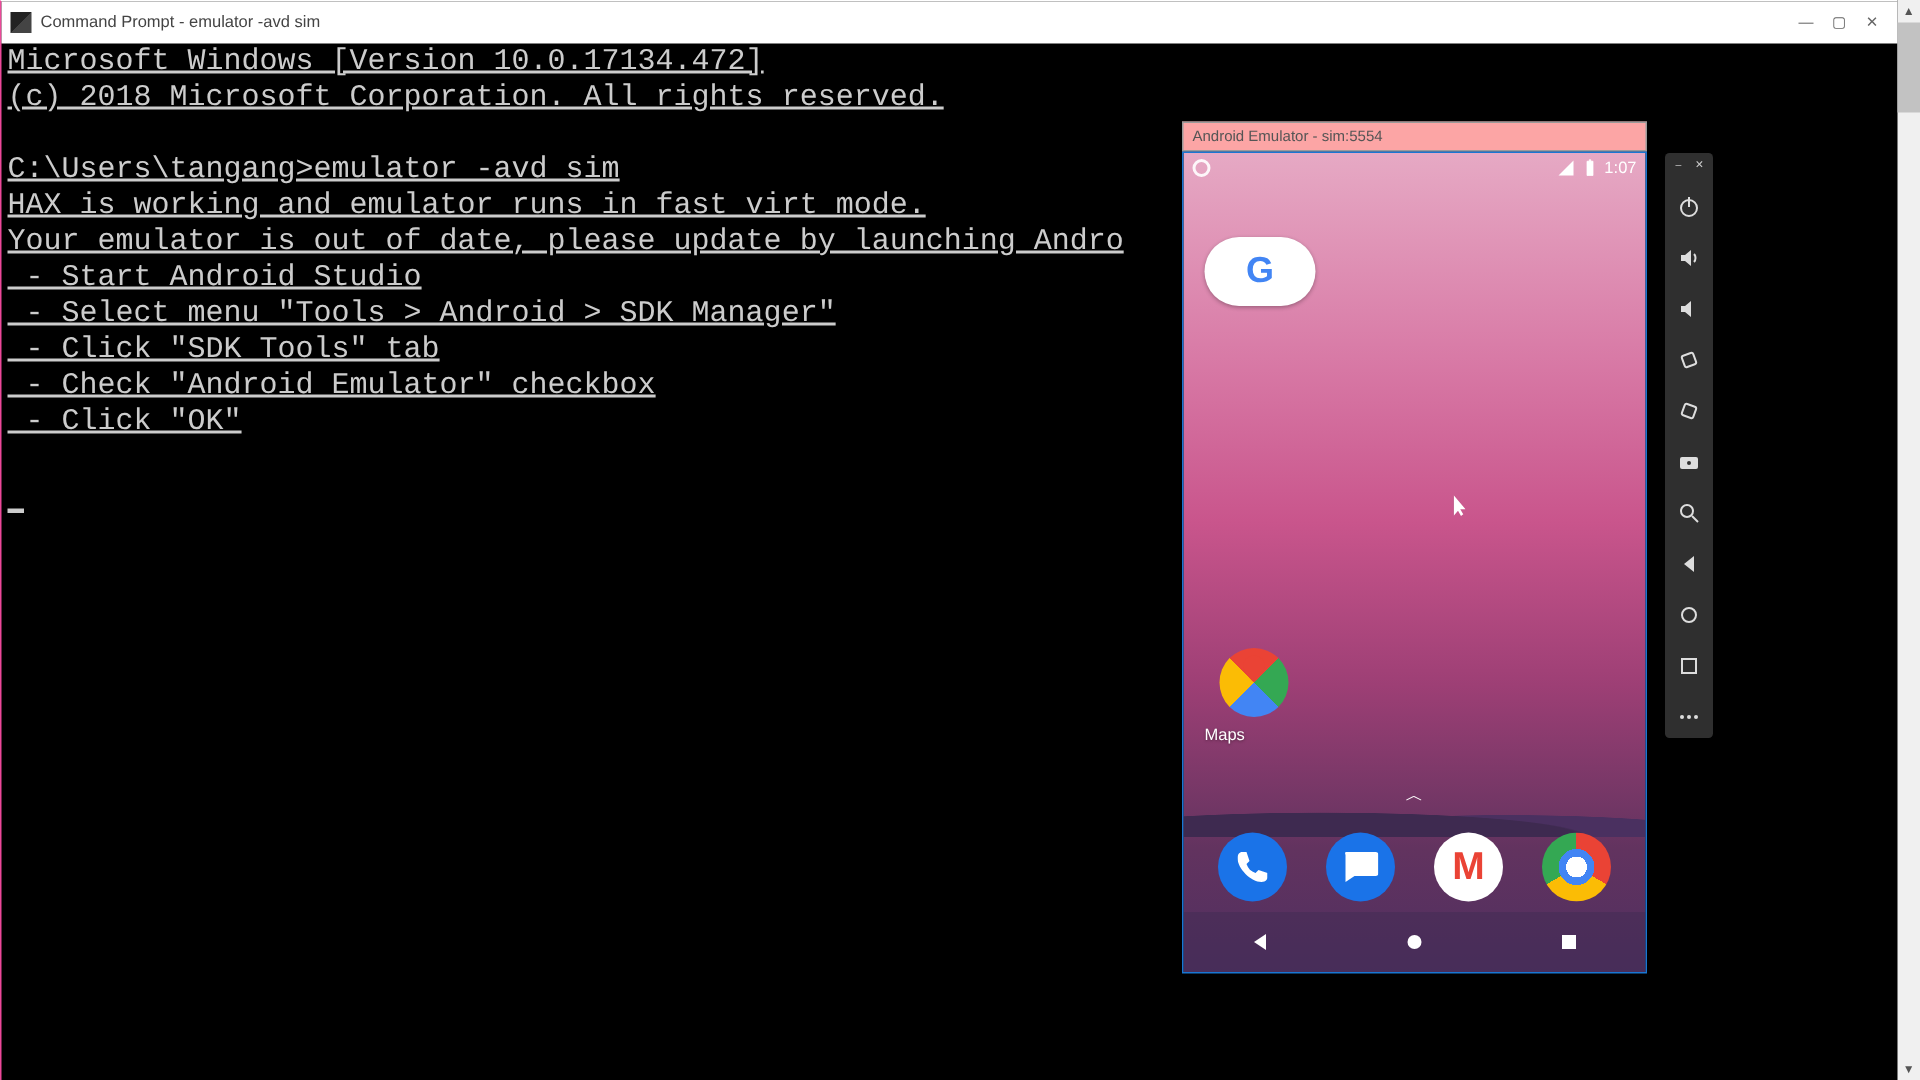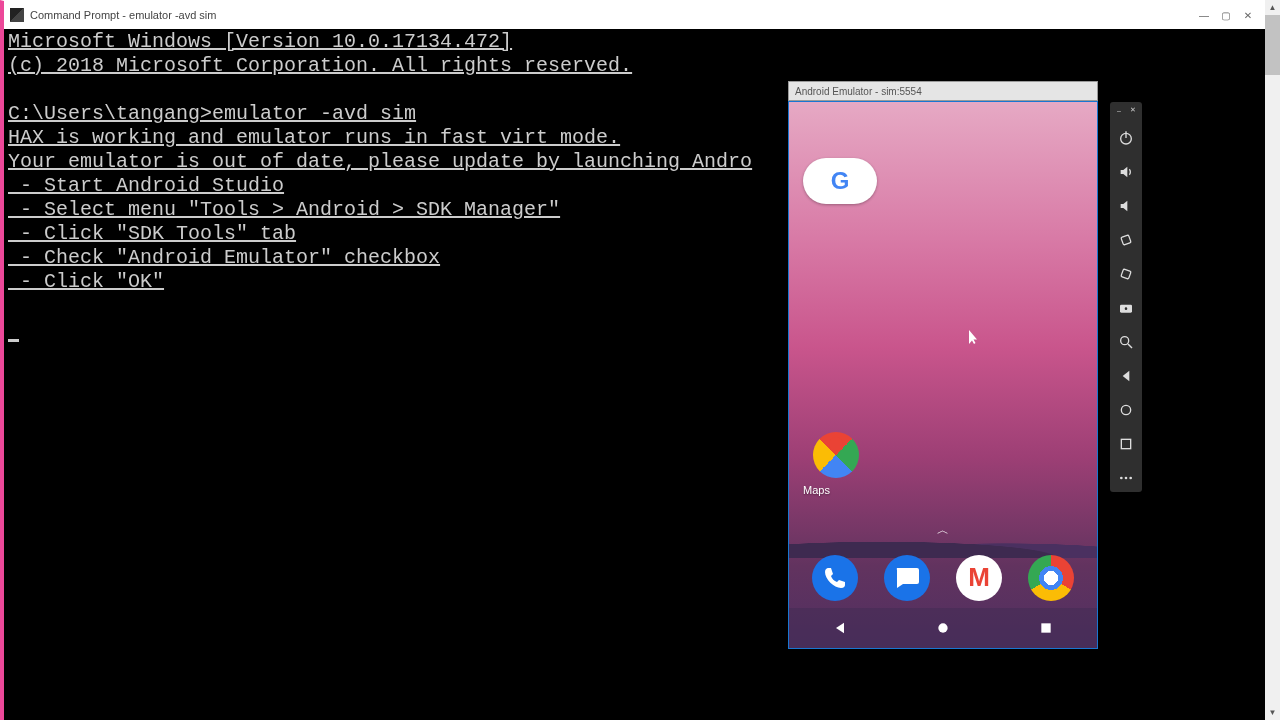--- a/index.html
+++ b/index.html
@@ -1,21 +1,21 @@
 <!DOCTYPE html>
 <html><head>
 <meta charset="utf-8">
 <style>
   * { margin: 0; padding: 0; box-sizing: border-box; }
   html, body { width: 1280px; height: 720px; overflow: hidden; background: #000; font-family: "Segoe UI", sans-serif; }
 
   
   .cmd-window {
     position: absolute; left: 0; top: 0; width: 1265px; height: 720px;
-    background: #000; border-top: 1px solid #fff; border-left: 4px solid #ec4899;
+    background: #000; border-top: 1px solid #fff; border-left: 1px solid #ec4899;
   }
   .cmd-titlebar {
     height: 28px; width: 100%;
     background: #fff;
     display: flex; align-items: center; padding: 0 6px;
     font-size: 11px; color: #444;
   }
   .cmd-titlebar .icon {
     width: 14px; height: 14px; margin-right: 6px;
     background: linear-gradient(135deg,#222 0 50%,#444 50% 100%);
@@ -41,21 +41,21 @@
   .page-scroll { position:absolute; right:0; top:0; width:15px; height:100%;
     background:#f0f0f0; }
   .page-scroll .thumb { width:100%; height:60px; background:#c2c2c2; }
   .page-scroll .arrow { width:100%; height:15px; display:flex; align-items:center; justify-content:center; color:#555; font-size:8px;}
   .page-scroll .track { position:absolute; top:15px; bottom:15px; left:0; right:0;}
   .page-scroll .arrow.down { position:absolute; bottom:0; }
 
   
   .emu-wrap { position:absolute; left:788px; top:81px; width:310px; height:568px; }
   .emu-titlebar {
-    height:20px; width:100%; background:#e5e5e5; border:1px solid #9a9a9a;
+    height:20px; width:100%; background:#fca5a5; border:1px solid #9a9a9a;
     display:flex; align-items:center; padding:0 6px;
     font-size:10px; color:#555;
   }
   .emu-screen {
     width:100%; height:548px; border:1px solid #1976d2;
     background: linear-gradient(180deg,
         #e6a9c4 0%,
         #d87aa6 25%,
         #c9558c 45%,
         #9d3f75 65%,
@@ -195,20 +195,32 @@
     </div>
   <div class="arrow down">▼</div>
 </div>
 
 <div class="emu-wrap">
   <div class="emu-titlebar">
     <span>Android Emulator - sim:5554</span>
   </div>
   <div class="emu-screen">
 
+    <div class="status-bar">
+      <span class="status-dot"></span>
+      <div class="right">
+        <svg viewBox="0 0 24 24">
+            <path fill="#fff" d="M2 22 L22 2 L22 22 Z"></path>
+          </svg>
+        <svg viewBox="0 0 24 24">
+            <path fill="#fff" stroke="#fff" d="M8 4 H16 V3 H13 V1 H11 V3 H8 V22 H16 V4"></path>
+          </svg>
+        <span>1:07</span>
+      </div>
+    </div>
 
     <div class="google-pill">
       <span class="g-logo"><span>G</span></span>
     </div>
 
     <div class="maps-app">
       <div class="maps-icon"></div>
       <div class="maps-label">Maps</div>
     </div>
 

